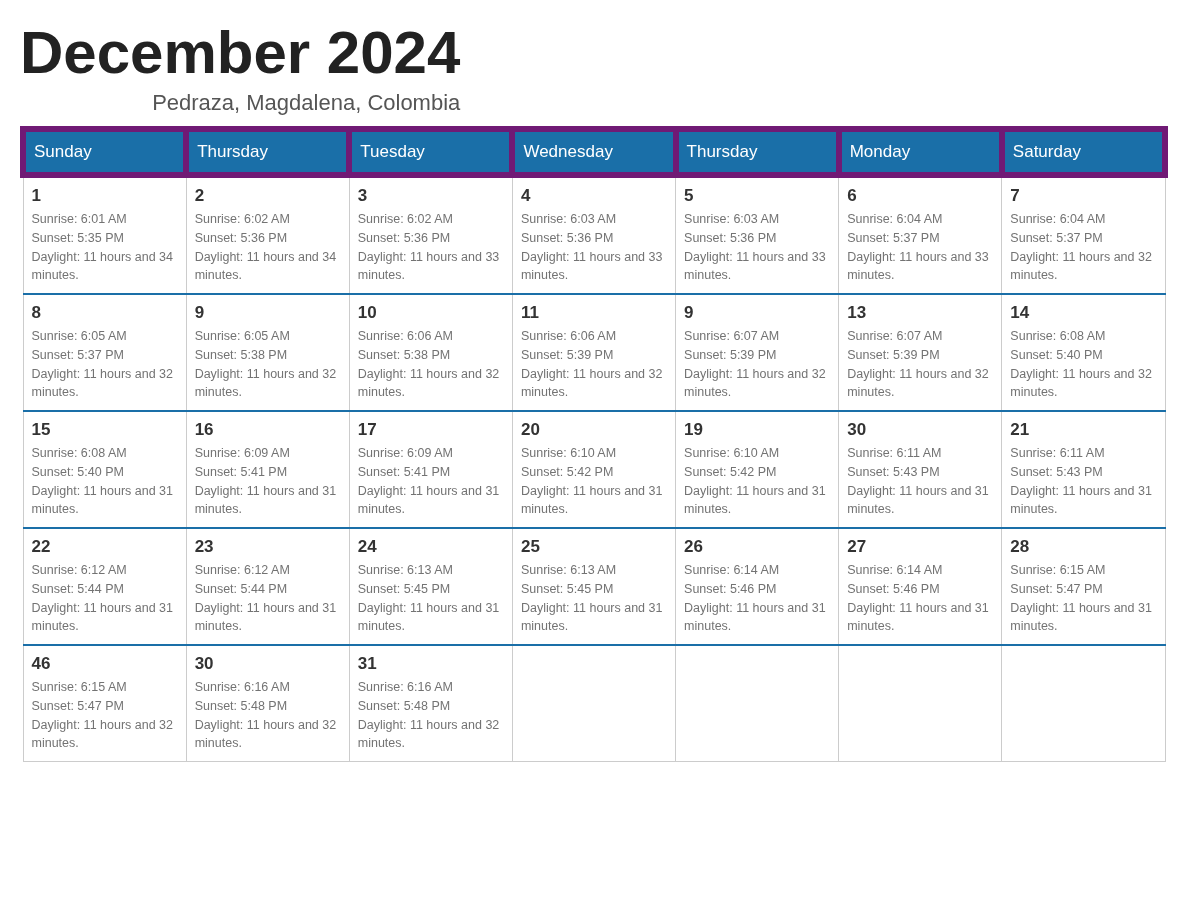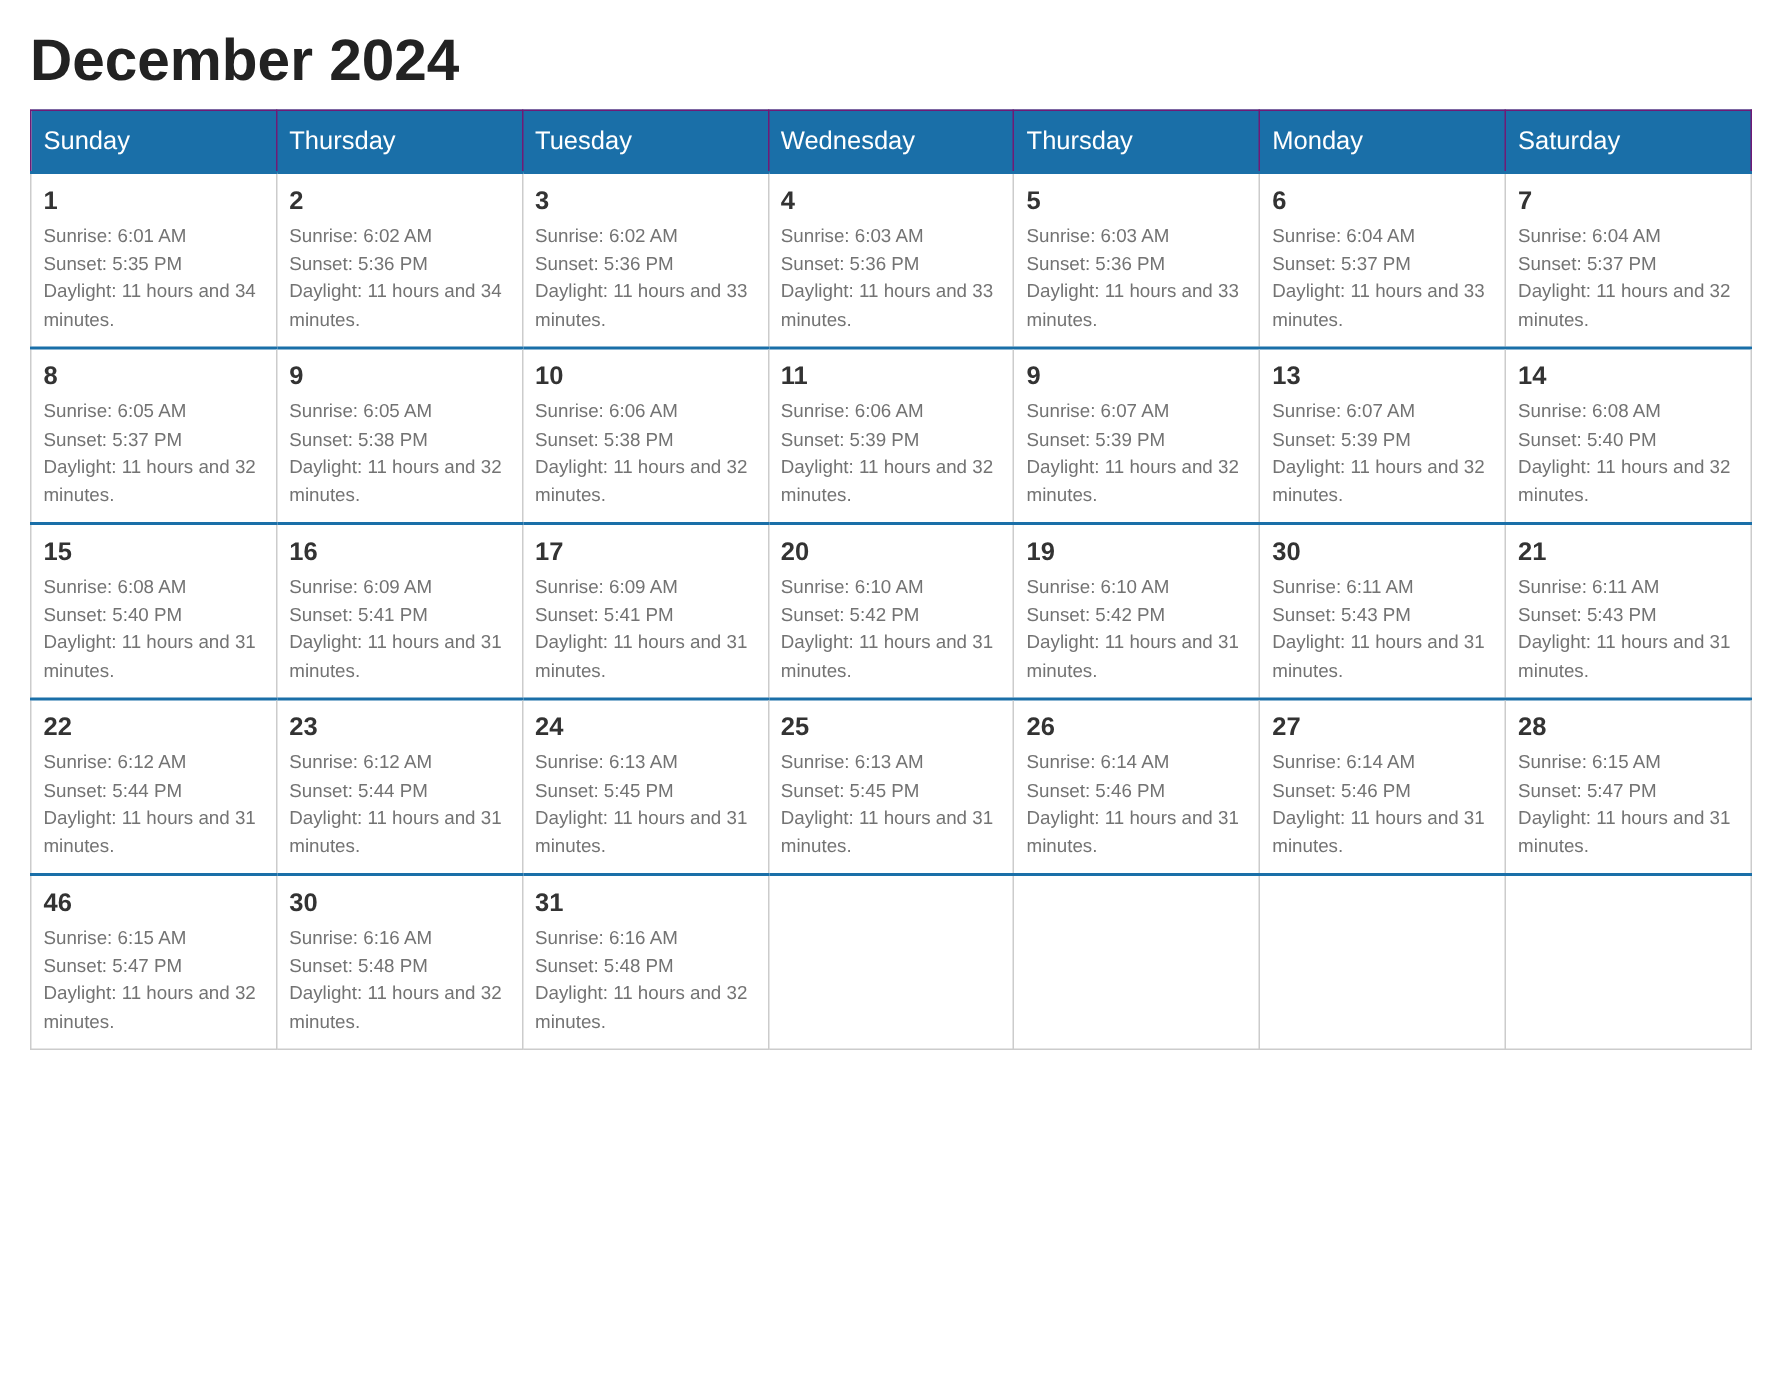--- a/index.html
+++ b/index.html
@@ -42,21 +42,21 @@
       align-items: flex-start;
     }
     .logo-top-row {
       display: flex;
       align-items: center;
     }
     .title-section {
       text-align: right;
     }
     .month-title {
-      font-size: 39px;
+      font-size: 60px;
       font-weight: bold;
       color: #222;
       line-height: 1.1;
     }
     .location-title {
       font-size: 22px;
       color: #555;
       margin-top: 4px;
     }
     .calendar-table {
@@ -64,21 +64,21 @@
       border-collapse: collapse;
       margin-top: 10px;
     }
     .calendar-table th {
       background-color: #1a6fa8;
       color: #fff;
       padding: 10px 8px;
       text-align: left;
       font-size: 17px;
       font-weight: normal;
-      border: 1px solid #701a75;
+      border: 6px solid #701a75;
     }
     .calendar-table td {
       vertical-align: top;
       padding: 8px;
       border: 1px solid #ccc;
       width: 14.28%;
       min-height: 110px;
       font-size: 13px;
       color: #333;
     }
@@ -99,20 +99,21 @@
     tr.week-row td {
       border-top: 2px solid #1a6fa8;
     }
   </style>
 </head>
 <body>
 
 <div class="header">
   <div class="title-section">
     <div class="month-title">December 2024</div>
+    <div class="location-title">Pedraza, Magdalena, Colombia</div>
   </div>
 </div>
 
 <table class="calendar-table">
   <thead>
     <tr>
     <th>Sunday</th>
         <th>Thursday</th>
         <th>Tuesday</th>
         <th>Wednesday</th>

